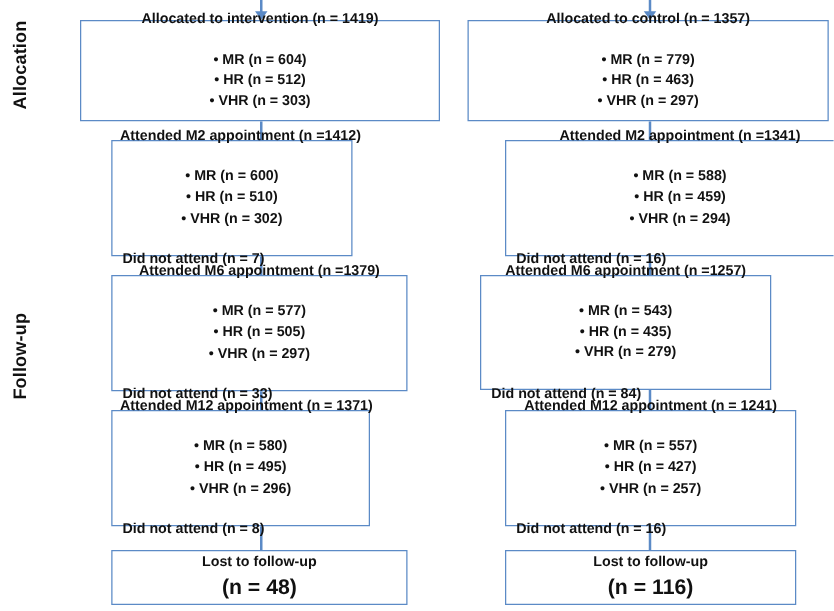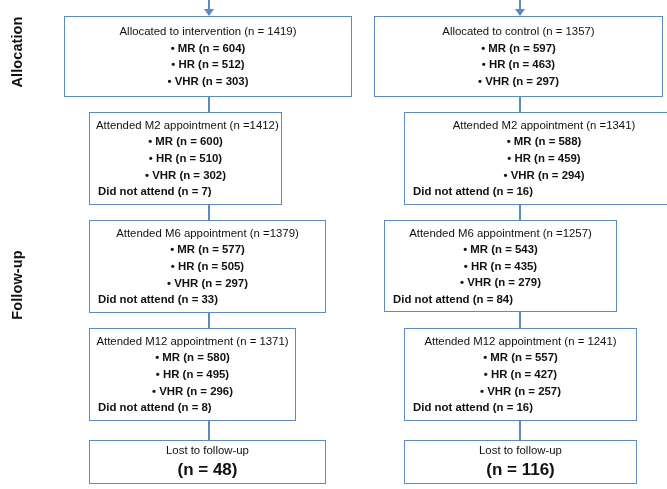--- a/index.html
+++ b/index.html
@@ -46,29 +46,29 @@
     box-sizing: border-box;
     border: 1.6px solid #5b8ac6;
     background: #ffffff;
     display: flex;
     flex-direction: column;
     justify-content: center;
     padding: 4px 6px;
   }
   .node .head {
     text-align: center;
-    font-weight: normal;
+    font-weight: bold;
     font-size: 11.4px;
     line-height: 1.42;
     color: #111111;
     white-space: nowrap;
   }
   .node .bullets {
     list-style: none;
-    margin: 0;
+    margin: 16px;
     padding: 0;
     text-align: center;
   }
   .node .bullets li {
     font-weight: bold;
     font-size: 11.4px;
     line-height: 1.46;
     color: #111111;
     white-space: nowrap;
   }
@@ -176,21 +176,21 @@
   </div>
 
   <div class="node" style="left:89px; top:440px; width:237px; height:44px;">
     <div class="head">Lost to follow-up</div>
     <div class="sub">(n = 48)</div>
   </div>
 
   <div class="node" style="left:374px; top:16px; width:289px; height:81px;">
     <div class="head">Allocated to control (n = 1357)</div>
     <ul class="bullets">
-      <li>MR (n = 597)</li>
+      <li>MR (n = 779)</li>
       <li>HR (n = 463)</li>
       <li>VHR (n = 297)</li>
     </ul>
   </div>
 
   <div class="node" style="left:404px; top:112px; width:280px; height:93px;">
     <div class="head">Attended M2 appointment (n =1341)</div>
     <ul class="bullets">
       <li>MR (n = 588)</li>
       <li>HR (n = 459)</li>

